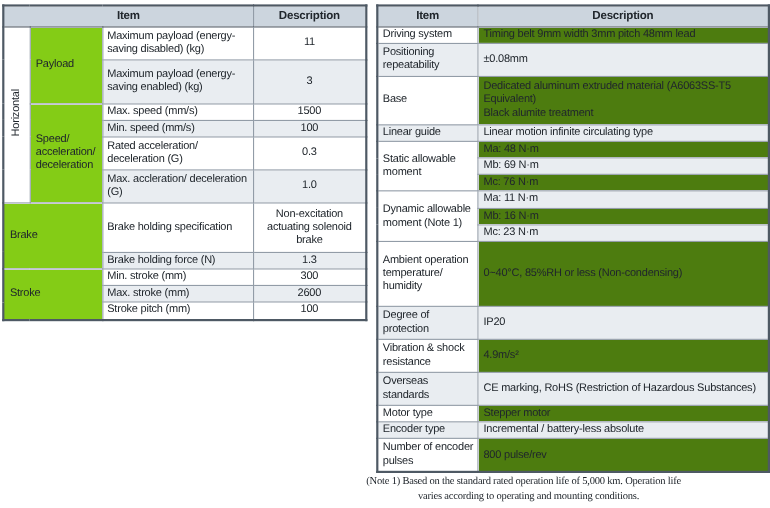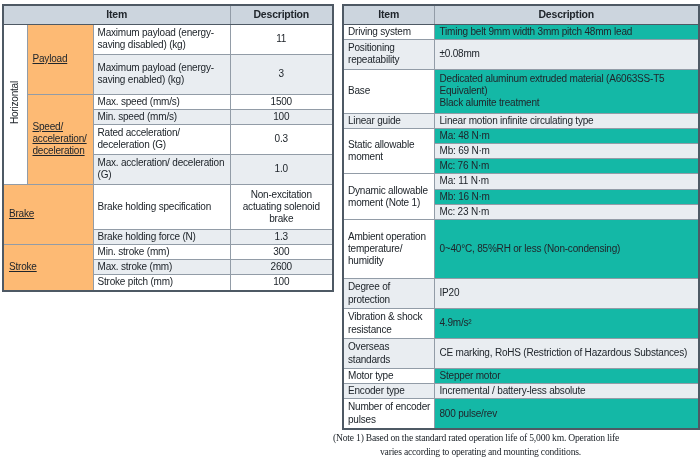--- a/index.html
+++ b/index.html
@@ -18,22 +18,22 @@
     font-size:10px; line-height:1.22; letter-spacing:-0.2px;
   }
   table.spec td, table.spec th { border:1px solid #929ca7; overflow:hidden; }
   table.spec th {
     background:#ccd5de; font-weight:bold; font-size:10.5px;
     text-align:center; padding:2px 2px;
     border-bottom:1.5px solid #4e5964;
   }
   td.cell-item { text-align:left; vertical-align:middle; padding:1px 2px 1px 4px; background:#fff; }
   td.cell-desc-c { text-align:center; vertical-align:middle; padding:1px 2px; background:#fff; }
-  td.cell-desc-l { text-align:left; vertical-align:middle; padding:1px 4px 1px 5px; background:#14b8a6; white-space:pre-line; }
-  td.cell-group { text-align:left; vertical-align:middle; padding:1px 2px 1px 5px; background:#fdba74;text-decoration:underline; }
+  td.cell-desc-l { text-align:left; vertical-align:middle; padding:1px 4px 1px 5px; background:#4d7c0f; white-space:pre-line; }
+  td.cell-group { text-align:left; vertical-align:middle; padding:1px 2px 1px 5px; background:#84cc16; }
   td.cell-group-v { text-align:center; vertical-align:middle; background:#fff; padding:0; }
   .vtext { display:inline-block; writing-mode:vertical-rl; transform:rotate(180deg); }
   tr.alt td.cell-item, tr.alt td.cell-desc-c, tr.alt td.cell-desc-l { background:#e9edf1; }
 
   #left-table  { left:2px;  width:330px; }
   #right-table { left:342px; width:356px; }
 
   .footnote {
     position:absolute; left:333px; top:431px; width:364px;
     font-size:9.6px; line-height:1.5; letter-spacing:-0.2px; color:#20262c;font-family:Liberation Serif, serif;

